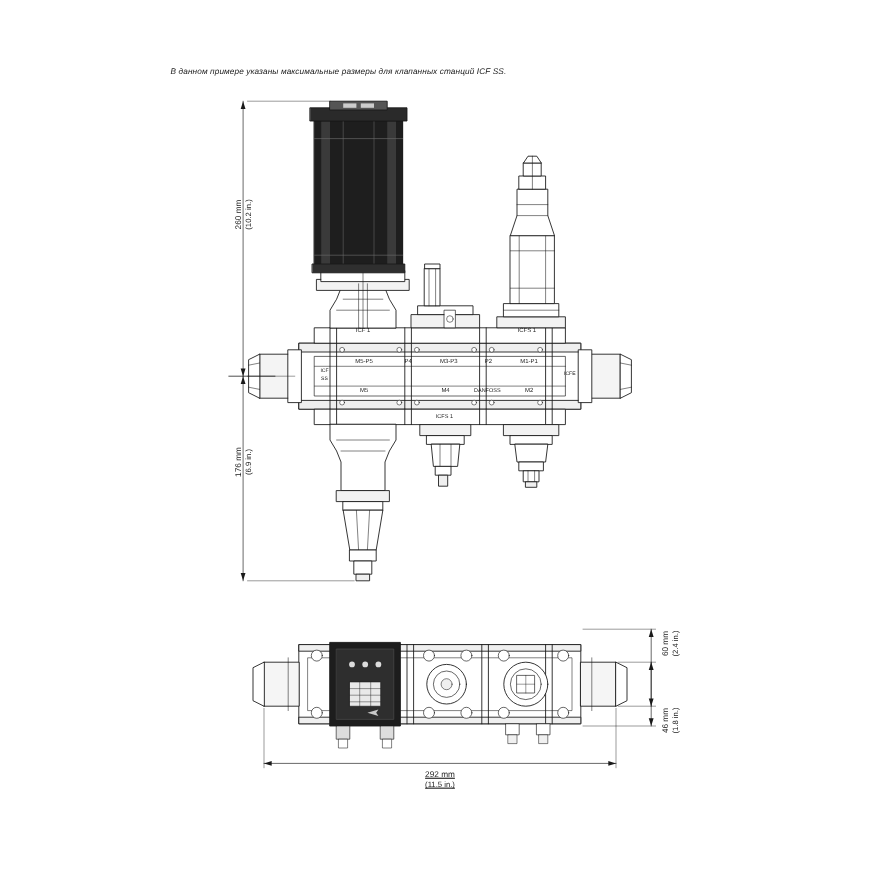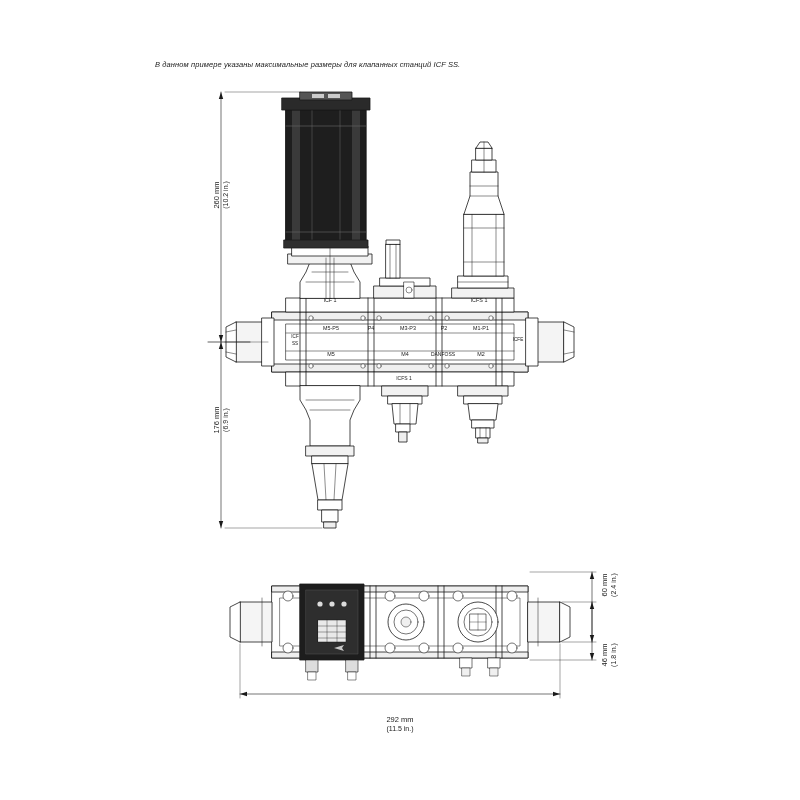--- a/index.html
+++ b/index.html
@@ -366,18 +366,18 @@
   <div class="dimlabel vert center" style="left:600px; top:620px; width:70px;">
     <span>60 mm</span><br>
     <span class="l2">(2.4 in.)</span>
   </div>
 
   <div class="dimlabel vert center" style="left:600px; top:690px; width:70px;">
     <span>46 mm</span><br>
     <span class="l2">(1.8 in.)</span>
   </div>
 
-  <div class="dimlabel center" style="left:360px; top:715px; width:80px;">
+  <div class="dimlabel center" style="left:360px; top:699px; width:80px;text-decoration:underline;">
     <span>292 mm</span><br>
     <span class="l2">(11.5 in.)</span>
   </div>
 
 </div>
 
 </body></html>

